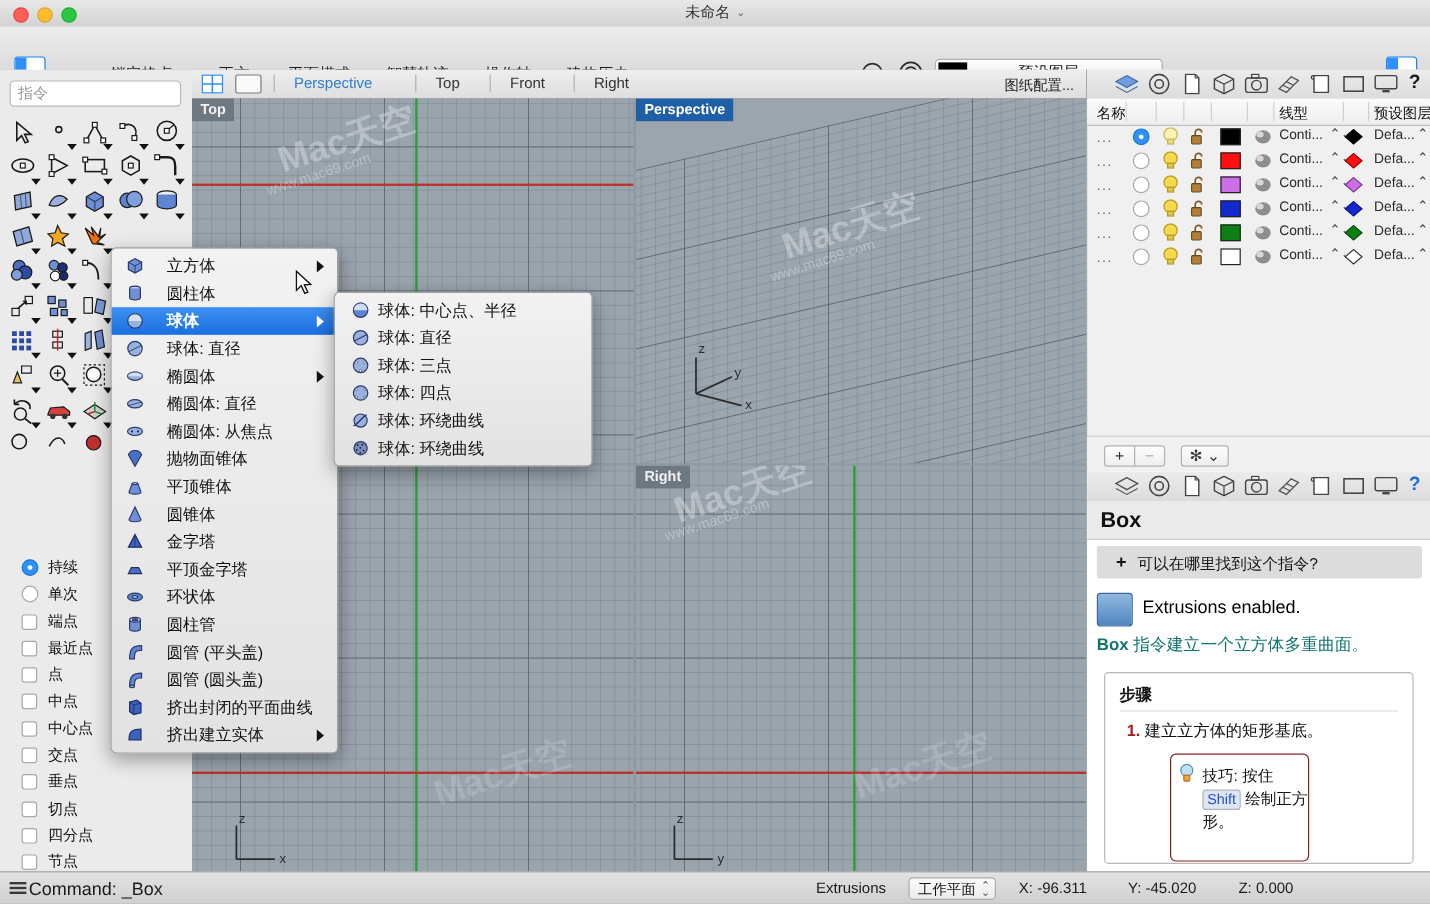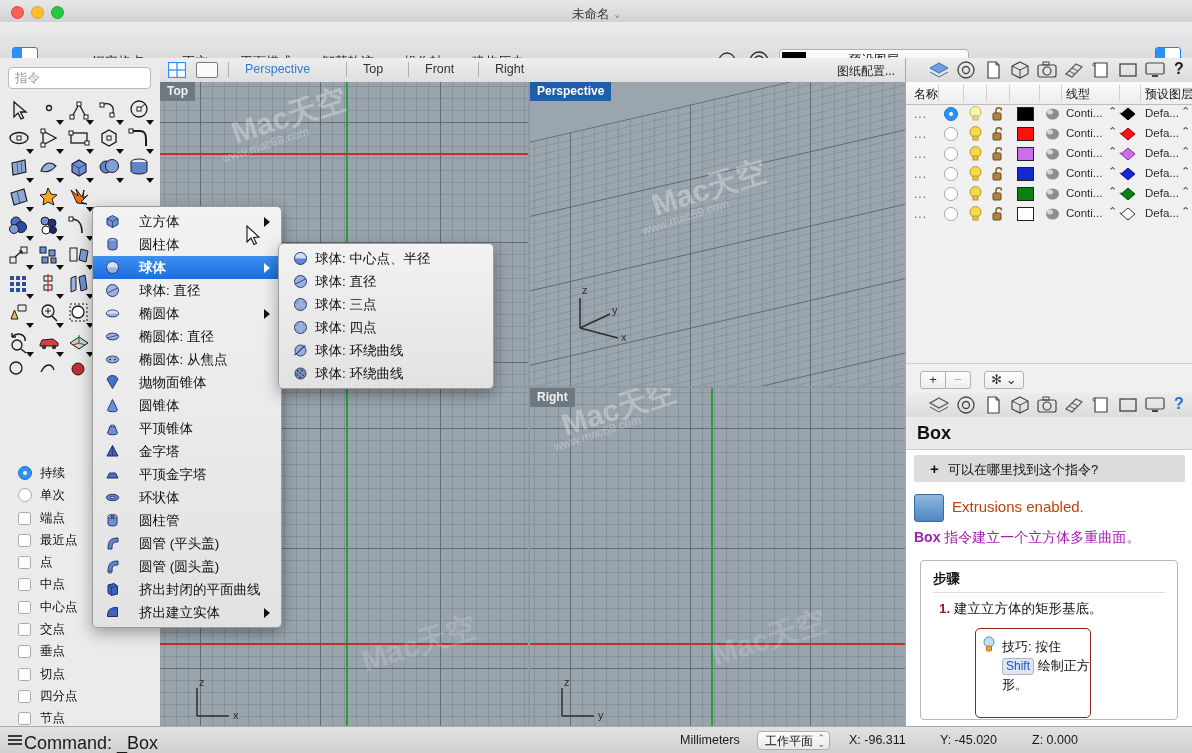--- a/index.html
+++ b/index.html
@@ -14,22 +14,22 @@
   #titlebar{
     position:absolute;left:0;top:0;width:1192px;height:22px;
     background:linear-gradient(#e8e8e8,#d2d2d2);
     border-bottom:1px solid #b4b4b4;
   }
   .traffic{position:absolute;top:6px;width:11px;height:11px;border-radius:50%;}
   .tl-close{left:11px;background:#ff5f57;border:1px solid #e0443e;}
   .tl-min{left:31px;background:#ffbd2e;border:1px solid #dea123;}
   .tl-max{left:51px;background:#28c940;border:1px solid #1aab29;}
   #doc-title{
-    position:absolute;left:0;top:0;width:1192px;height:22px;line-height:30px;
-    text-align:center;font-size:12.5px;color:#333;font-family:Liberation Mono, monospace;
+    position:absolute;left:0;top:0;width:1192px;height:22px;line-height:20px;
+    text-align:center;font-size:12.5px;color:#333;
   }
   #doc-title .chev{font-size:9px;color:#666;margin-left:5px;vertical-align:1px;}
 
   
   #toolbar{
     position:absolute;left:0;top:22px;width:1192px;height:36px;
     background:linear-gradient(#ececec,#dcdcdc);
     border-bottom:1px solid #a8a8a8;
   }
   .panel-toggle{
@@ -202,22 +202,22 @@
   #help-title span{position:absolute;left:11px;top:6px;font-size:18px;font-weight:bold;color:#111;}
   #help-find{
     position:absolute;left:8px;top:62px;width:271px;height:27px;background:#dcdcdc;border-radius:2px;
   }
   #help-find .plus{position:absolute;left:16px;top:5px;font-size:15px;font-weight:bold;color:#111;}
   #help-find .ft{position:absolute;left:34px;top:6px;font-size:13px;color:#111;}
   #help-ext-icon{
     position:absolute;left:8px;top:101px;width:28px;height:26px;
     background:linear-gradient(#8fb8e0,#4f86c0);border:1px solid #3a6a9c;border-radius:3px;
   }
-  #help-ext-txt{position:absolute;left:46px;top:105px;font-size:15px;color:#c2410c;text-align:right;}
-  #help-desc{position:absolute;left:8px;top:135px;width:272px;font-size:14px;color:#a21caf;line-height:1.3;}
+  #help-ext-txt{position:absolute;left:46px;top:105px;font-size:15px;color:#000000;text-align:right;}
+  #help-desc{position:absolute;left:8px;top:135px;width:272px;font-size:14px;color:#0f766e;line-height:1.3;}
   #help-desc b{font-weight:bold;}
   #help-box{
     position:absolute;left:14px;top:167px;width:258px;height:160px;
     border:1px solid #b8b8b8;border-radius:4px;background:#fff;box-sizing:border-box;
   }
   #help-steps-t{position:absolute;left:12px;top:9px;font-size:13.5px;font-weight:bold;color:#111;}
   #help-hr{position:absolute;left:12px;top:31px;width:232px;height:1px;background:#ddd;}
   #help-step1{position:absolute;left:18px;top:39px;font-size:13.5px;color:#111;}
   #help-step1 .num{color:#9e1b1b;font-weight:bold;}
   #help-tip{
@@ -255,21 +255,21 @@
   .mi.hl .sub{border-left-color:#fff;}
   #cursor{position:absolute;left:246px;top:225px;z-index:60;}
 
   
   #statusbar{
     position:absolute;left:0;top:726px;width:1192px;height:27px;
     background:linear-gradient(#e2e2e2,#cfcfcf);border-top:1px solid #a9a9a9;
   }
   #sb-burger{position:absolute;left:8px;top:8px;width:14px;height:11px;}
   #sb-burger i{display:block;height:1.6px;background:#3a3a3a;margin-bottom:2.6px;}
-  #sb-cmd{position:absolute;left:24px;top:6px;font-size:18px;color:#1a1a1a;}
+  #sb-cmd{position:absolute;left:24px;top:6px;font-size:15px;color:#1a1a1a;}
   #sb-units{position:absolute;left:680px;top:6px;font-size:12.5px;color:#1a1a1a;}
   #sb-cplane{
     position:absolute;left:757px;top:4px;height:19px;padding:0 16px 0 7px;
     background:linear-gradient(#fbfbfb,#eaeaea);border:1px solid #aeaeae;border-radius:4px;
     font-size:12px;color:#111;line-height:18px;box-sizing:border-box;
   }
   #sb-cplane .cs{position:absolute;right:4px;top:3px;font-size:9px;color:#555;line-height:6px;}
   .sbcoord{position:absolute;top:6px;font-size:12.5px;color:#1a1a1a;}
 </style>
 </head>
@@ -1098,30 +1098,30 @@
       <span class="mlbl">椭圆体: 从焦点</span>
     </div>
   <div class="mi">
       <svg class="mico" viewBox="0 0 15 15">
         <path d="M2 4 A6 6 0 0 1 13 4 L7.5 13.5 Z" fill="#4a6fc7" stroke="#2a3b6b"></path>
       </svg>
       <span class="mlbl">抛物面锥体</span>
     </div>
   <div class="mi">
       <svg class="mico" viewBox="0 0 15 15">
-        <path d="M7.5 1.5 L12.5 12 A5 1.8 0 0 1 2.5 12 Z" fill="#6f8fd6" stroke="#2a3b6b"></path>
-      </svg>
-      <span class="mlbl">圆锥体</span>
-    </div>
-  <div class="mi">
-      <svg class="mico" viewBox="0 0 15 15">
         <path d="M5.2 5 L9.8 5 L12.5 12 A5 1.8 0 0 1 2.5 12 Z" fill="#6f8fd6" stroke="#2a3b6b"></path>
         <ellipse cx="7.5" cy="5" rx="2.3" ry=".9" fill="#cfdcf4" stroke="#2a3b6b"></ellipse>
       </svg>
       <span class="mlbl">平顶锥体</span>
+    </div>
+  <div class="mi">
+      <svg class="mico" viewBox="0 0 15 15">
+        <path d="M7.5 1.5 L12.5 12 A5 1.8 0 0 1 2.5 12 Z" fill="#6f8fd6" stroke="#2a3b6b"></path>
+      </svg>
+      <span class="mlbl">圆锥体</span>
     </div>
   <div class="mi">
       <svg class="mico" viewBox="0 0 15 15">
         <path d="M7.5 1.5 L13 12 L2 12 Z" fill="#3c61bf" stroke="#1e2e66"></path>
         <path d="M7.5 1.5 L7.5 12" stroke="#24356e" stroke-width=".7"></path>
       </svg>
       <span class="mlbl">金字塔</span>
     </div>
   <div class="mi">
       <svg class="mico" viewBox="0 0 15 15">
@@ -1234,21 +1234,21 @@
   <path d="M1 1 L1 17 L5 13 L8 19.5 L10.5 18.5 L7.6 12.4 L13 12 Z" fill="#fff" stroke="#111" stroke-width="1.1"></path>
 </svg>
 
 <div id="statusbar">
   <div id="sb-burger">
       <i></i>
       <i></i>
       <i></i>
     </div>
   <div id="sb-cmd">Command: _Box</div>
-  <div id="sb-units">Millimeters</div>
+  <div id="sb-units">Extrusions</div>
   <div id="sb-cplane">
     <span>工作平面</span>
     <span class="cs">⌃<br>⌄</span>
   </div>
   <div class="sbcoord" style="left:849px">X: -96.311</div>
   <div class="sbcoord" style="left:940px">Y: -45.020</div>
   <div class="sbcoord" style="left:1032px">Z: 0.000</div>
 </div>
 
 </body></html>

